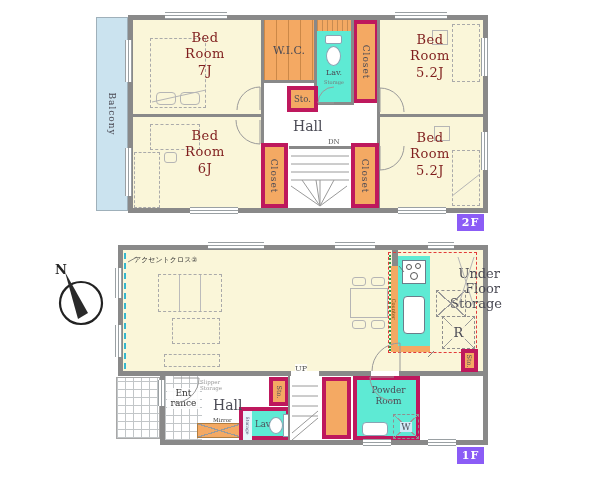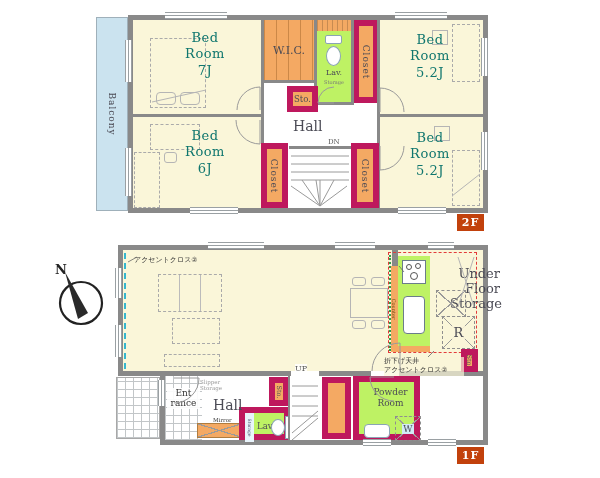--- a/index.html
+++ b/index.html
@@ -5,32 +5,32 @@
   * { box-sizing: border-box; margin: 0; padding: 0; }
   body { background:#fff; }
   .page { position:relative; width:600px; height:478px; background:#fff;
           font-family:"DejaVu Serif","Liberation Serif",serif; overflow:hidden; }
   .abs { position:absolute; }
   .pre { white-space:pre-line; }
   
   .wallbox { border:5px solid #898989; background:#faf6d9; }
   .wall { background:#898989; }
   .orange { background:#f4a963; }
-  .blue { background:#bef264; }
+  .blue { background:#5eead4; }
   .white { background:#ffffff; }
-  .bordered { border:6px solid #be185d; }
+  .bordered { border:4px solid #be185d; }
   
-  .roomname { font-size:13px; line-height:1.25; color:#0f766e; text-align:center; letter-spacing:.5px; }
+  .roomname { font-size:13px; line-height:1.25; color:#7f1d1d; text-align:center; letter-spacing:.5px; }
   .lbl-md { font-size:14px; color:#4b4b55; }
   .lbl-sm { font-size:8px; color:#4b4b55; text-align:center; }
   .lbl-xs { font-size:6.5px; color:#777; }
   .jp { font-size:7px; color:#333; line-height:1.35; font-family:"DejaVu Sans","Liberation Sans",sans-serif; }
   .vwrap { display:flex; align-items:center; justify-content:center; }
   .vtext { transform:rotate(90deg); white-space:nowrap; font-size:9px; color:#4b4b55; letter-spacing:1px; }
-  .floor-tag { background:#c2410c; color:#fff; font-size:11px; font-weight:bold;
+  .floor-tag { background:#8b5cf6; color:#fff; font-size:11px; font-weight:bold;
                display:flex; align-items:center; justify-content:center; letter-spacing:1px; }
   
   .tile { background-color:#fff;
           background-image:repeating-linear-gradient(0deg,#c2c6c8 0 1px,transparent 1px 8px),
                            repeating-linear-gradient(90deg,#c2c6c8 0 1px,transparent 1px 8px); }
   .hatch-v { background-image:repeating-linear-gradient(90deg,rgba(130,75,20,.35) 0 1px,transparent 1px 12px); }
   .hatch-h { background-image:repeating-linear-gradient(90deg,rgba(0,0,0,.18) 0 1px,transparent 1px 5px); }
   .xbox { border:1px dashed #8f8f8f;
           background-image:linear-gradient(to bottom right,transparent calc(50% - .6px),#9a9a9a calc(50% - .6px),#9a9a9a calc(50% + .6px),transparent calc(50% + .6px)),
                            linear-gradient(to top right,transparent calc(50% - .6px),#9a9a9a calc(50% - .6px),#9a9a9a calc(50% + .6px),transparent calc(50% + .6px)); }
@@ -216,22 +216,20 @@
     <div class="abs win-h" style="left:208px;top:2px;width:56px;"></div>
     <div class="abs win-h" style="left:335px;top:2px;width:40px;"></div>
     <div class="abs win-h" style="left:428px;top:2px;width:26px;"></div>
     <div class="abs win-v" style="left:115px;top:28px;height:30px;"></div>
     <div class="abs win-v" style="left:115px;top:85px;height:32px;"></div>
     <div class="abs win-h" style="left:363px;top:199px;width:28px;"></div>
     <div class="abs win-h" style="left:428px;top:199px;width:28px;"></div>
     <div class="abs win-v" style="left:158px;top:140px;height:26px;"></div>
 
     <div class="abs jp" style="left:134px;top:16px;">アクセントクロス②</div>
-    <div class="abs jp pre" style="left:384px;top:117px;width:80px;background:rgba(250,246,217,.7);">折下げ天井
-アクセントクロス②</div>
     <div class="abs" style="left:295px;top:124px;font-size:8px;color:#555;background:rgba(255,255,255,.8);">UP</div>
     <div class="abs pre" style="left:167px;top:148px;width:33px;text-align:center;font-size:9px;line-height:1.15;color:#333;background:rgba(255,255,255,.9);">Ent
 rance</div>
     <div class="abs lbl-md" style="left:213px;top:157px;">Hall</div>
     <div class="abs lbl-xs pre" style="left:200px;top:139px;font-size:5.5px;color:#999;">Slipper
 Storage</div>
     <div class="abs" style="left:212px;top:177px;font-size:5.5px;color:#333;background:#fff;padding:0 1px;">Mirror</div>
     <div class="abs floor-tag" style="left:457px;top:207px;width:27px;height:17px;">1F</div>
   </div>
 

